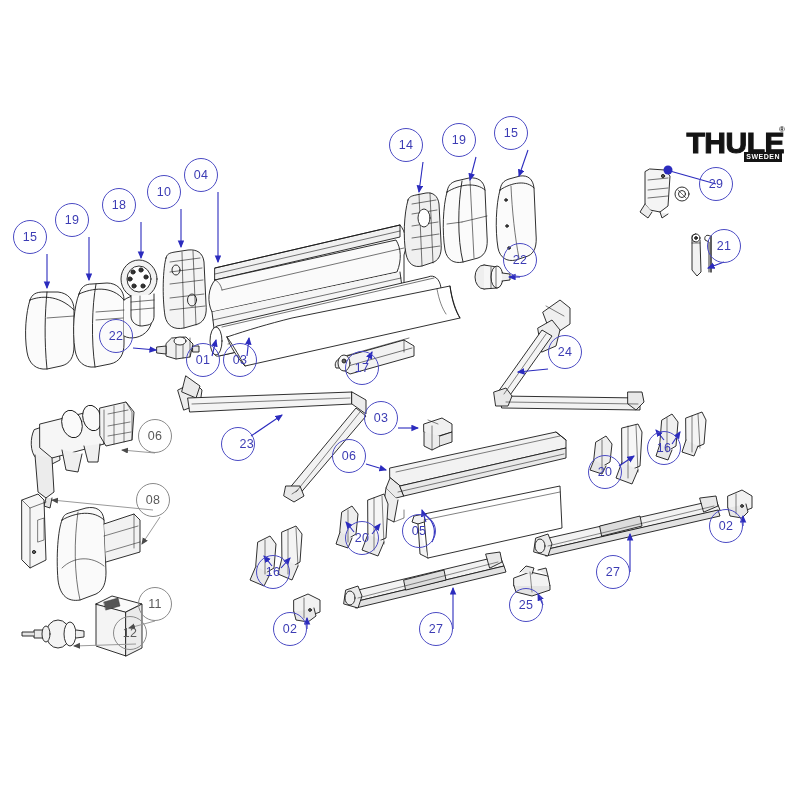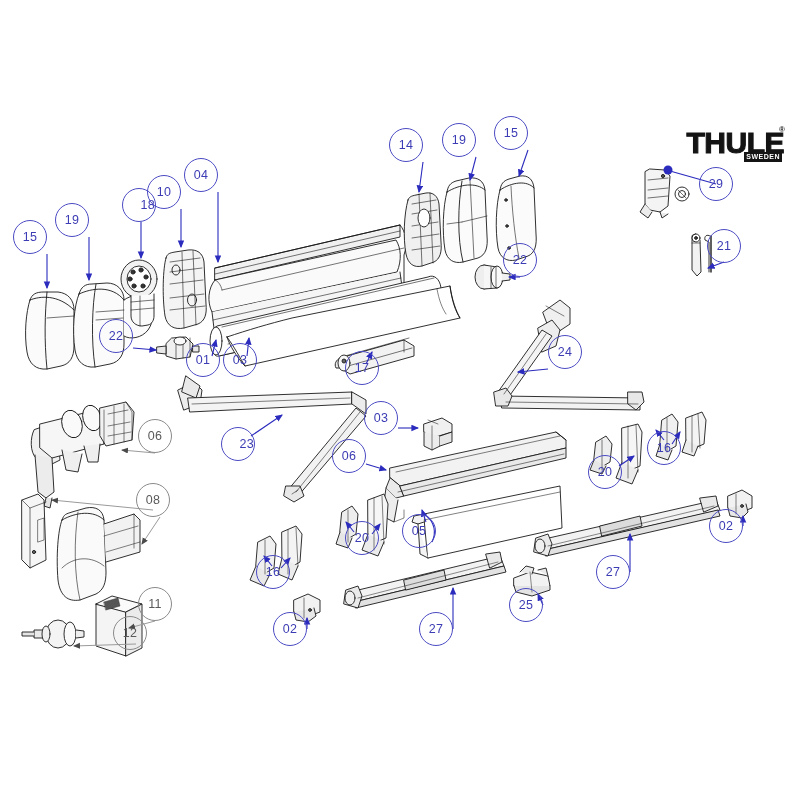--- a/index.html
+++ b/index.html
@@ -514,21 +514,21 @@
     <span id="brand-sub">SWEDEN</span>
   </div>
 
   <div id="callout-layer">
       <div class="callout blue" style="left: 13px; top: 220px;">
         <span>15</span>
       </div>
       <div class="callout blue" style="left: 55px; top: 203px;">
         <span>19</span>
       </div>
-      <div class="callout blue" style="left: 122px; top: 188px; justify-content: flex-end;">
+      <div class="callout blue" style="left: 102px; top: 188px;">
         <span>18</span>
       </div>
       <div class="callout blue" style="left: 147px; top: 175px;">
         <span>10</span>
       </div>
       <div class="callout blue" style="left: 184px; top: 158px;">
         <span>04</span>
       </div>
       <div class="callout blue" style="left: 389px; top: 128px;">
         <span>14</span>

